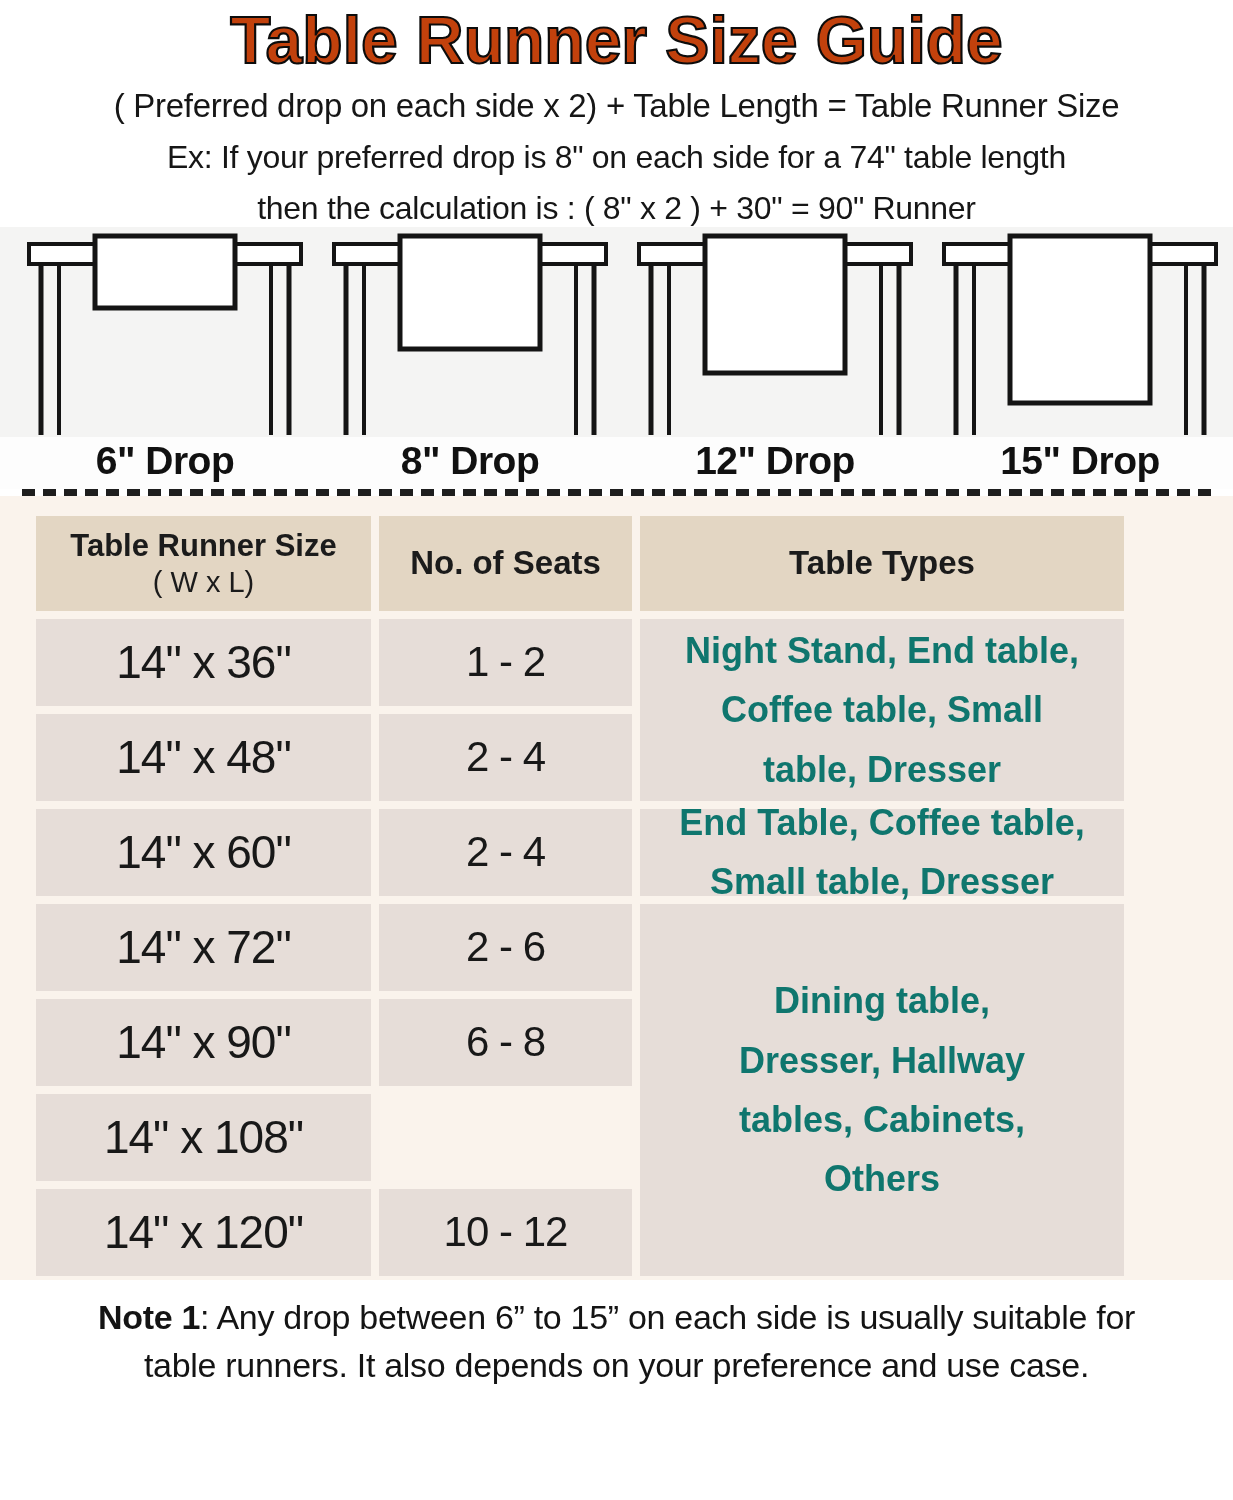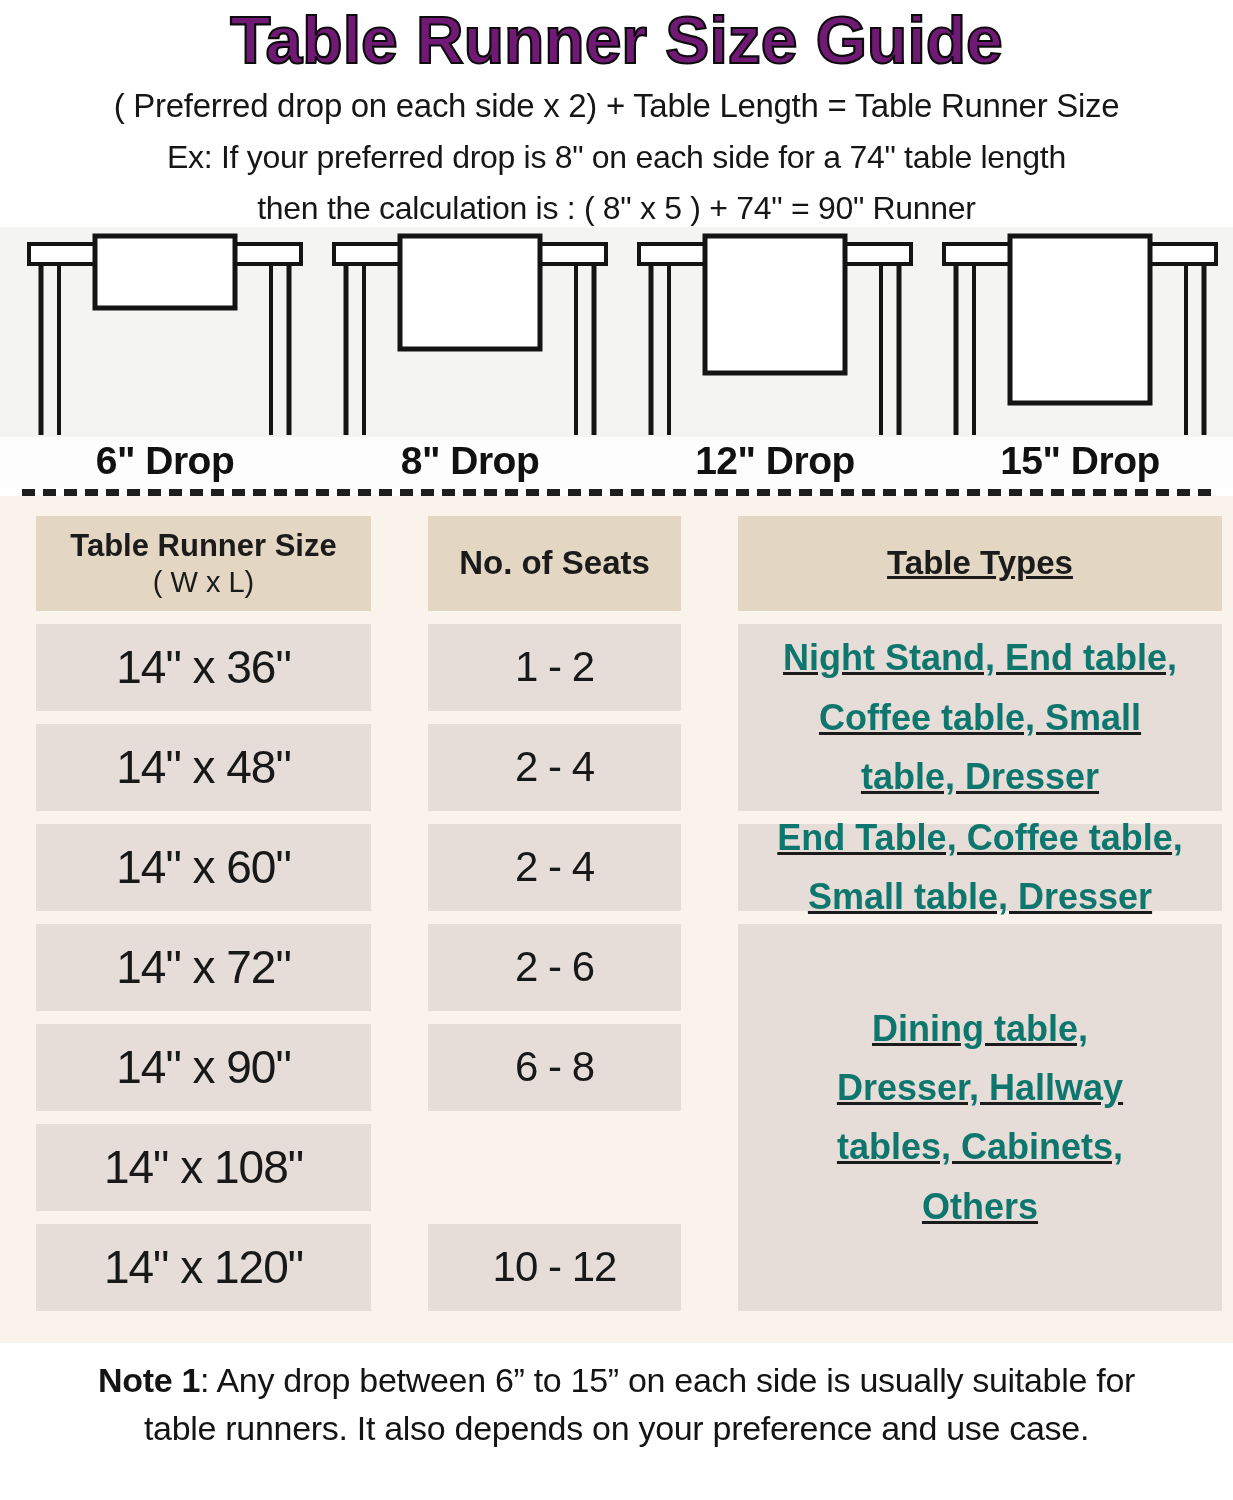--- a/index.html
+++ b/index.html
@@ -13,21 +13,21 @@
   html,body{width:1233px;height:1500px;overflow:hidden;}
   body{
     background:#ffffff;
     color:var(--ink);
     font-family:"Liberation Sans","DejaVu Sans",sans-serif;
   }
   
   .hdr{ text-align:center; padding-top:4px; }
   .hdr h1{
     font-size:66px; font-weight:700; letter-spacing:0px;
-    -webkit-text-stroke:2.2px #0c0c0c; color:#701a75;
+    -webkit-text-stroke:2.2px #0c0c0c; color:#c2410c;
     line-height:1.12;
   }
   .hdr .formula{ font-size:33px; font-weight:400; color:#161616; margin-top:9px; letter-spacing:-.3px;}
   .hdr .example{ font-size:32px; font-weight:400; color:#161616; margin-top:14px; letter-spacing:-.3px;}
   
   .figs{
     background:var(--illustration-bg);
     display:flex; gap:25px; padding:4px 13px 0 25px;
     align-items:flex-start;
   }
@@ -44,57 +44,57 @@
     font-size:39px; font-weight:700; color:#111;
     padding:2px 0 6px 0; letter-spacing:-.5px;
   }
   .dashes{
     height:7px; margin:0 22px;
     background:repeating-linear-gradient(90deg,#1e1e1e 0 13px,transparent 13px 21px);
   }
   
   .size-table{
     background:var(--table-section-bg);
-    padding:20px 0 32px 36px;
+    padding:20px 0 4px 36px;
     display:grid;
     grid-template-columns:335px 253px 484px;
     grid-template-rows:95px repeat(7,87px);
-    column-gap:57px; row-gap:13px;
+    column-gap:57px; row-gap:13px;gap:8px;
   }
   .cell{ display:flex; flex-direction:column; align-items:center; justify-content:center; text-align:center;}
   .head{ background:var(--header-cell-bg); }
   .body-cell{ background:var(--data-cell-bg); }
   .head .h1l{ font-size:31px; font-weight:700; line-height:1.25;}
   .head .h2l{ font-size:29px; font-weight:400; line-height:1.2;}
   .head.single{ font-size:33px; font-weight:700; }
   .size-val{ font-size:46px; font-weight:400; letter-spacing:-1px; color:#181818;}
   .seat-val{ font-size:42px; font-weight:400; letter-spacing:-1px; color:#181818;}
   .types-val{
     font-size:36px; font-weight:700; line-height:1.65;
     white-space:pre-line; color:#0f766e;
   }
-  .c1{grid-column:1;} .c2{grid-column:2;} .c3{grid-column:3;text-decoration:underline;}
+  .c1{grid-column:1;} .c2{grid-column:2;} .c3{grid-column:3;}
   .hr{grid-row:1;}
   .r1{grid-row:2;} .r2{grid-row:3;} .r3{grid-row:4;} .r4{grid-row:5;}
   .r5{grid-row:6;} .r6{grid-row:7;} .r7{grid-row:8;}
   .g1{grid-row:2 / span 2;} .g2{grid-row:4;} .g3{grid-row:5 / span 4;}
   
   .notes{ text-align:center; padding:14px 10px 0 10px; }
   .notes p{ font-size:34px; line-height:1.4; color:#141414; letter-spacing:-.3px;}
   .notes .nt{ white-space:pre-line; }
   .notes strong{ font-weight:700; }
 </style>
 </head>
 <body>
 
 <div class="hdr">
   <h1>Table Runner Size Guide</h1>
   <p class="formula">( Preferred drop on each side x 2) + Table Length = Table Runner Size</p>
   <p class="example">Ex: If your preferred drop is 8" on each side for a 74" table length</p>
-  <p class="example">then the calculation is : ( 8" x 5 ) + 74" = 90" Runner</p>
+  <p class="example">then the calculation is : ( 8" x 2 ) + 30" = 90" Runner</p>
 </div>
 
 <div class="figs">
   <figure>
     <svg viewBox="0 0 280 206">
       <rect class="fig-stroke" x="4" y="13" width="272" height="20" stroke-width="4"></rect>
       <line class="leg" x1="16" y1="34" x2="16" y2="204" stroke-width="5"></line>
       <line class="leg" x1="34" y1="34" x2="34" y2="204" stroke-width="4"></line>
       <line class="leg" x1="246" y1="34" x2="246" y2="204" stroke-width="4"></line>
       <line class="leg" x1="264" y1="34" x2="264" y2="204" stroke-width="5"></line>

